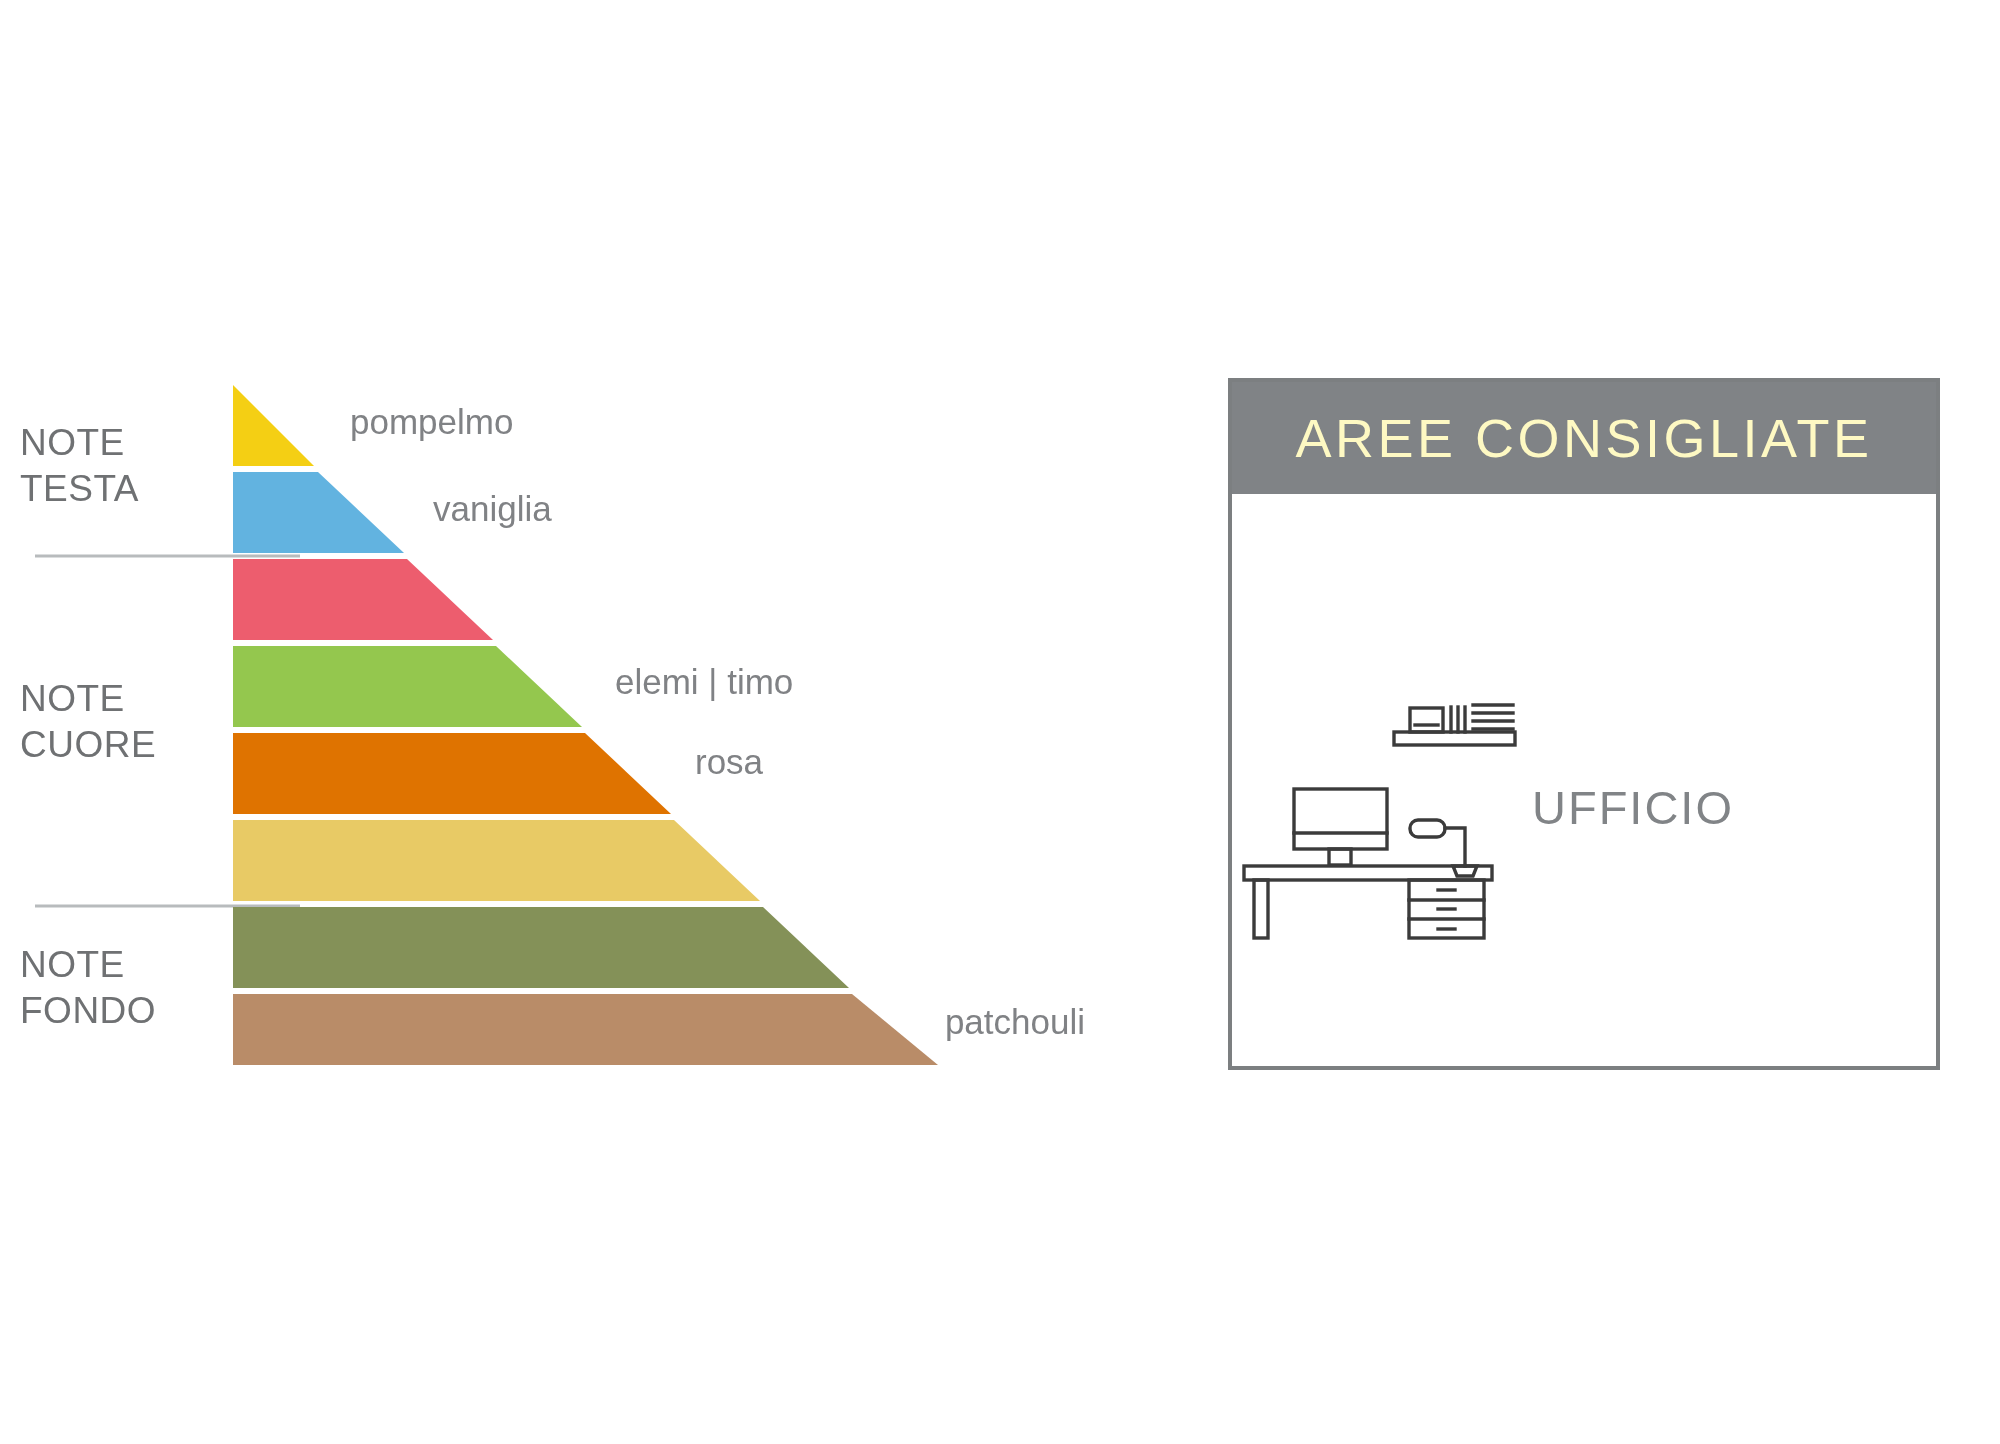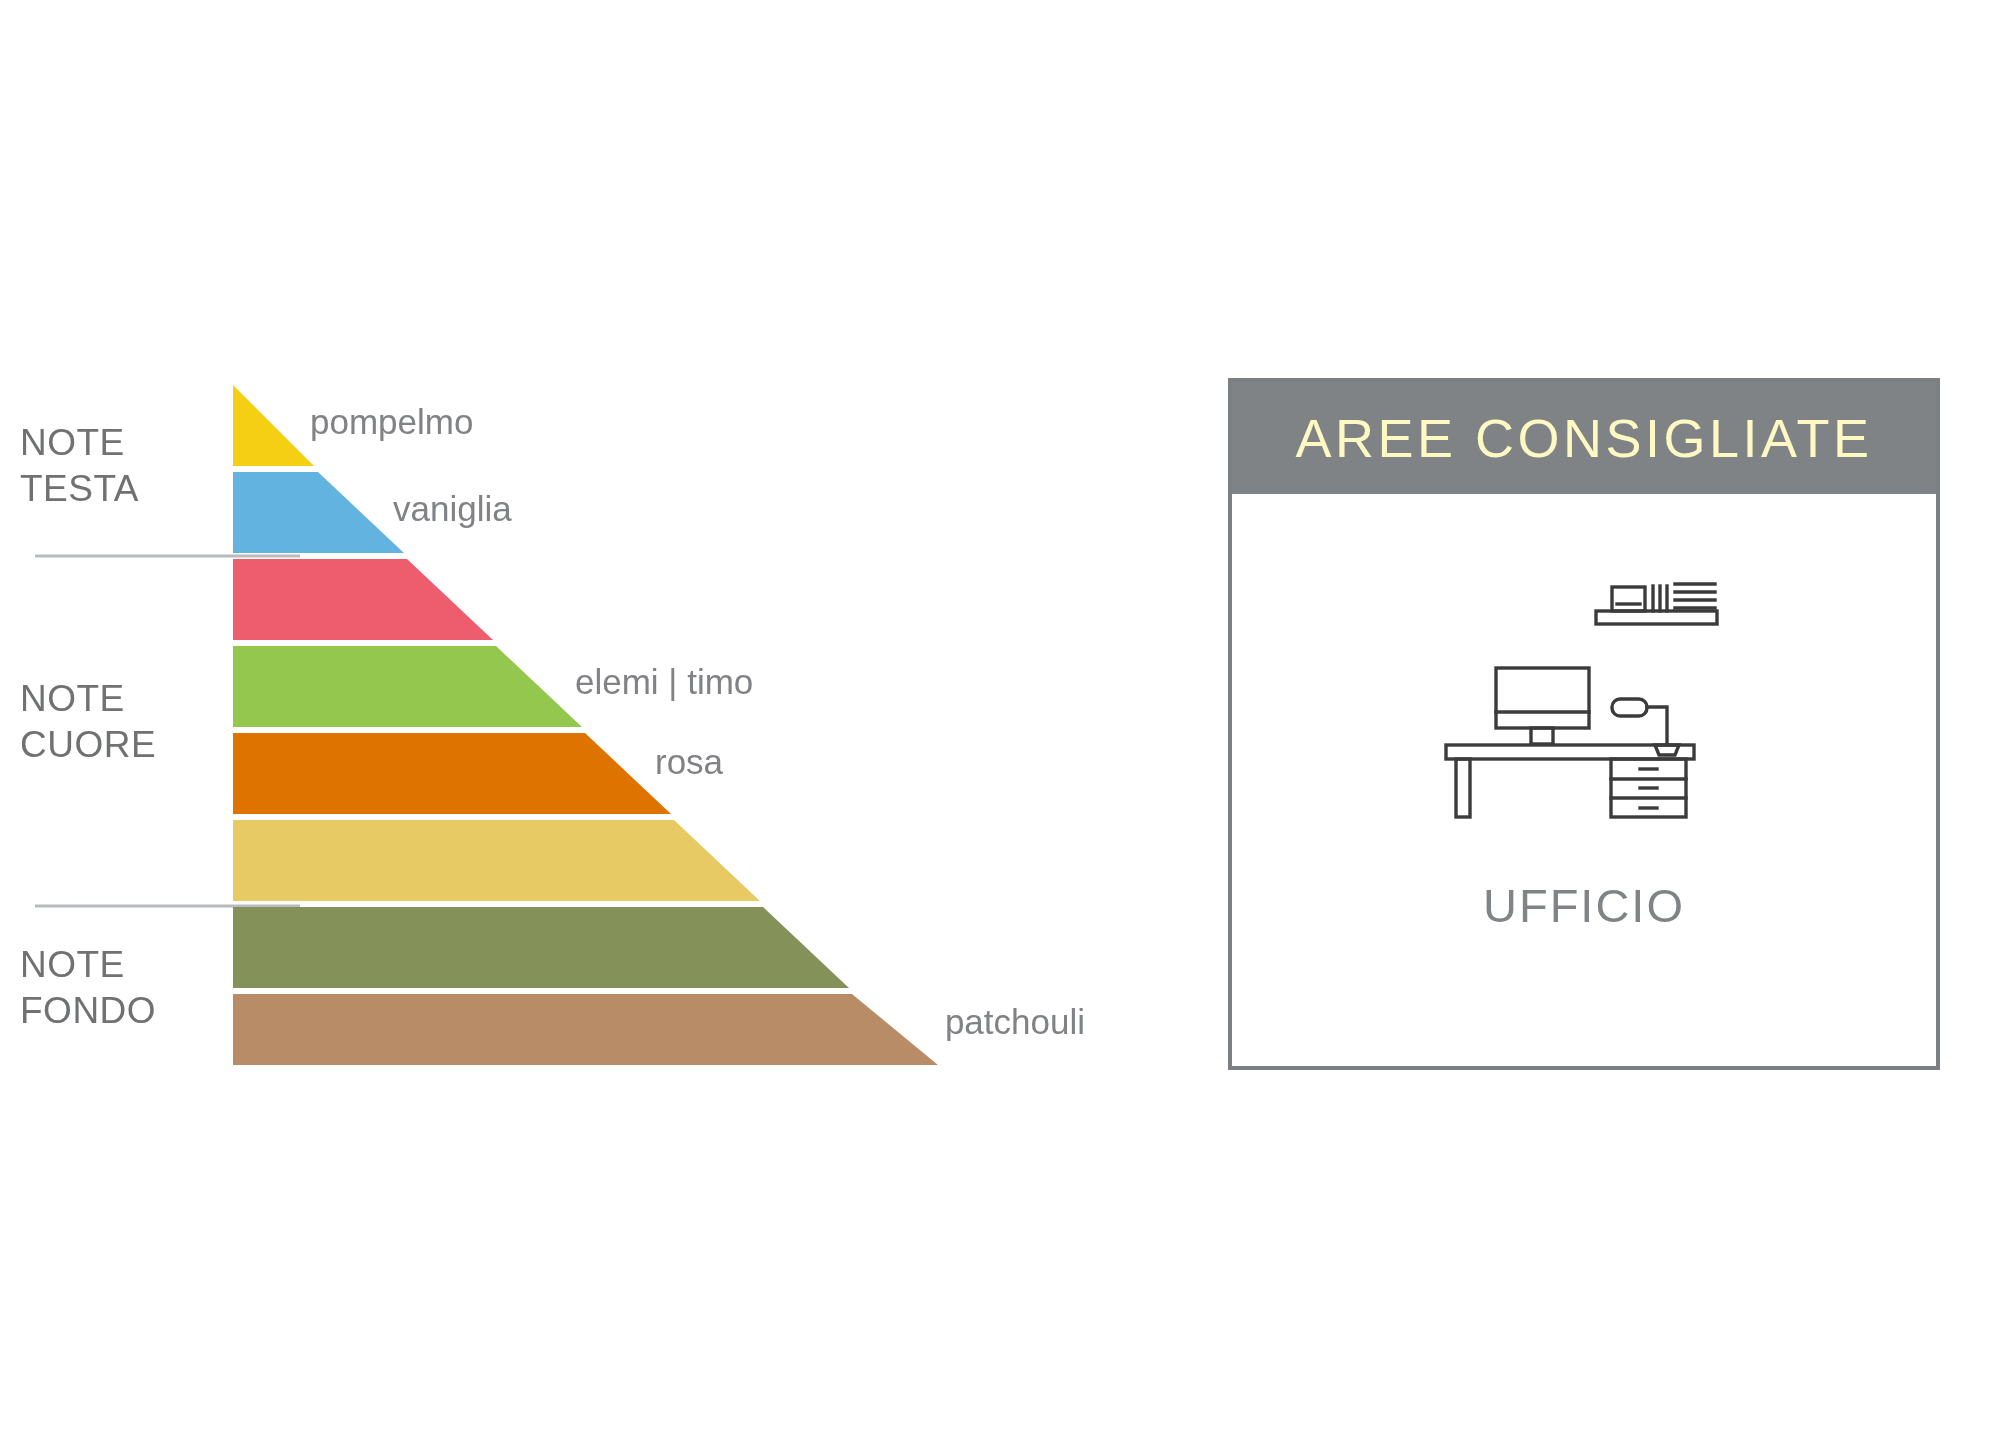--- a/index.html
+++ b/index.html
@@ -44,21 +44,21 @@
   .group-label .ln { display: block; }
 
   .note-label {
     position: absolute;
     color: #808285;
     font-size: 35px;
     line-height: 44px;
     font-family: "Liberation Sans", sans-serif;
     white-space: nowrap;
   }
-  .note-label .ln { display: block; }
+  .note-label .ln { display: block; margin-left: 40px; }
   .note-label.align-right { text-align: right; }
 
   
   #areas-card {
     position: absolute;
     left: 1228px;
     top: 378px;
     width: 712px;
     height: 692px;
     box-sizing: border-box;
@@ -77,21 +77,20 @@
     font-size: 54px;
     letter-spacing: 3.5px;
     font-family: "Liberation Sans", sans-serif;
     font-weight: 400;
     white-space: nowrap;
   }
   #areas-card-body {
     height: calc(100% - 112px);
     position: relative;
     display: flex;
-    flex-direction: column;
     align-items: center;
   }
   #desk-icon-wrap {
     margin-top: 76px;
   }
   #area-name {
     margin-top: 54px;
     color: #818487;
     font-size: 47px;
     letter-spacing: 2px;

